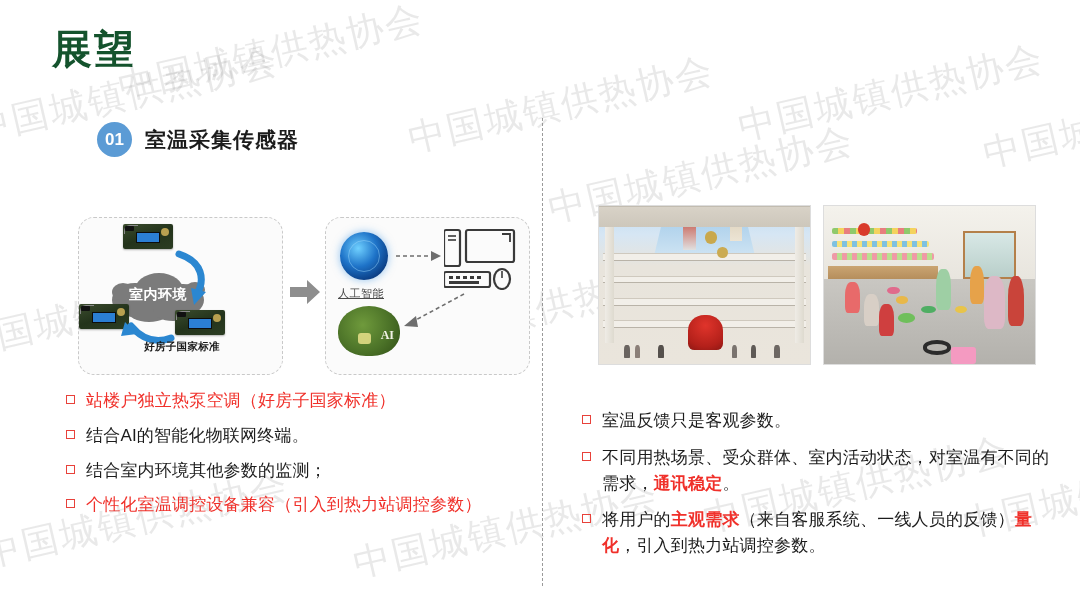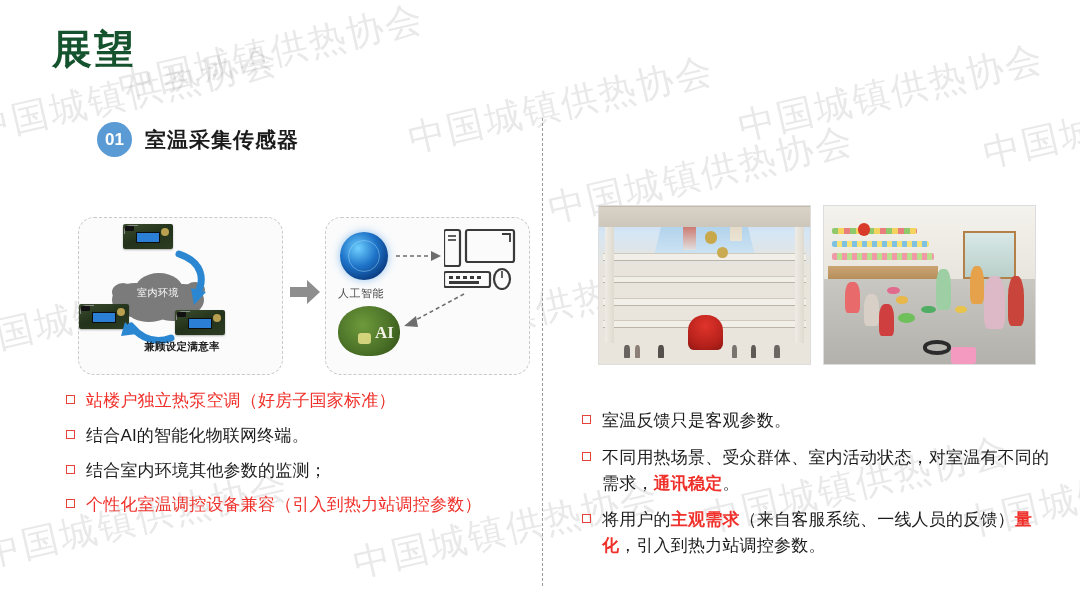--- a/index.html
+++ b/index.html
@@ -127,22 +127,22 @@
     position: absolute;
     left: 30px; top: 52px;
     width: 98px; height: 52px;
     z-index: 3;
   }
   .cloud-label {
     position: absolute;
     left: 30px; top: 68px;
     width: 98px;
     text-align: center;
-    font-size: 10px;
-    font-weight: normal;
+    font-size: 14px;
+    font-weight: bold;
     color: #ffffff;
     z-index: 4;
     letter-spacing: 0.5px;
   }
 
   
   .sensor {
     position: absolute;
     width: 50px; height: 25px;
     background: linear-gradient(160deg,#3c4d2f 0%, #23331b 50%, #2c3d23 100%);
@@ -234,40 +234,41 @@
     width: 62px; height: 50px;
     border-radius: 50% 50% 45% 45%;
     background: radial-gradient(circle at 40% 38%, #6f9a3c 0%, #4c7328 55%, #2f4d16 100%);
     z-index: 4;
     overflow: hidden;
   }
   .brain .ai {
     position: absolute;
     right: 6px; bottom: 13px;
     font-family: "Liberation Serif", "DejaVu Serif", serif;
-    font-size: 17px;
+    font-size: 12px;
     font-weight: bold;
     color: #f2f2e6;
   }
   .brain .spark {
     position: absolute;
     left: 20px; bottom: 12px;
     width: 13px; height: 11px;
     background: #e8e08a;
     border-radius: 3px;
     opacity: 0.85;
   }
 
   .ai-label {
     position: absolute;
     left: 12px; top: 68px;
     font-size: 11px;
     color: #4a4a4a;
     z-index: 6;
     letter-spacing: 0.5px;
+    text-decoration: underline;
   }
   .ai-desc {
     position: absolute;
     left: 82px; top: 92px;
     width: 118px;
     font-size: 10.5px;
     font-weight: bold;
     line-height: 1.45;
     color: #1a1a1a;
     z-index: 6;
@@ -494,21 +495,21 @@
           <div class="lcd"></div>
           <div class="chip"></div>
       </div>
       <div class="sensor s-right">
         <div class="wire"></div>
           <div class="hdr"></div>
           <div class="lcd"></div>
           <div class="chip"></div>
       </div>
 
-      <div class="monitor-label">兼顾设定满意率</div>
+      <div class="monitor-label">好房子国家标准</div>
     </div>
 
     <svg class="arrow-mid" viewBox="0 0 30 26">
       <polygon points="0,8 17,8 17,1 30,13 17,25 17,18 0,18" fill="#8e8e8e"></polygon>
     </svg>
 
     <div class="dbox dbox-right">
       <svg class="dash-arrows" viewBox="0 0 205 158">
         <line x1="70" y1="38" x2="105" y2="38" stroke="#6e6e6e" stroke-width="1.6" stroke-dasharray="4,3"></line>
         <polygon points="105,33 115,38 105,43" fill="#6e6e6e"></polygon>

